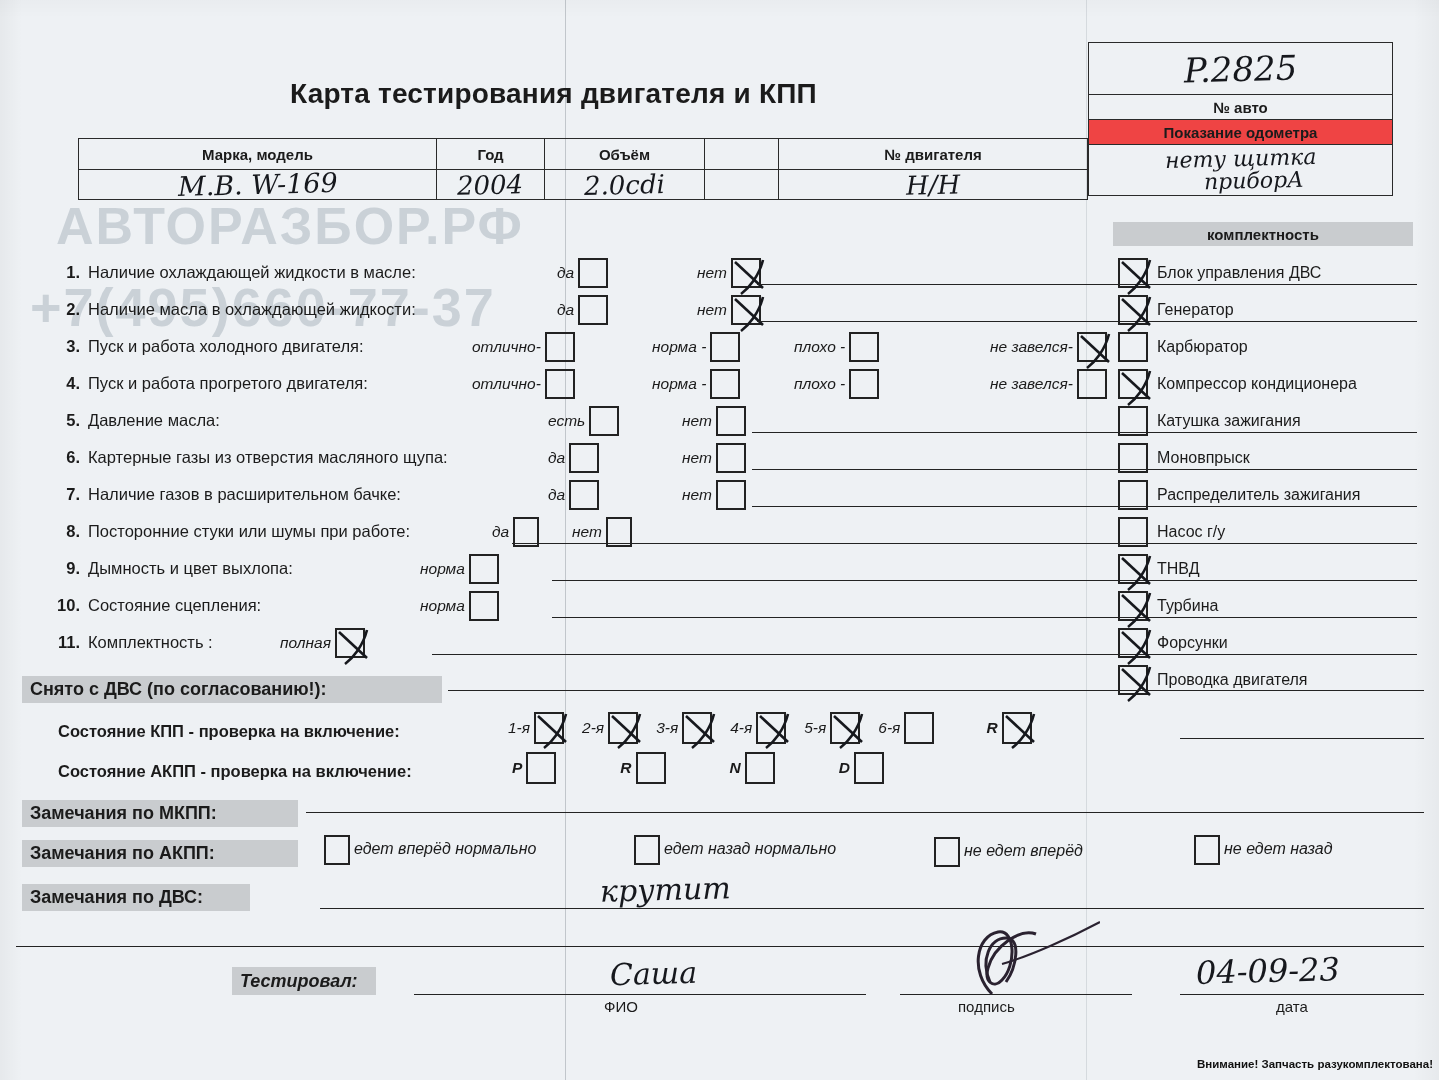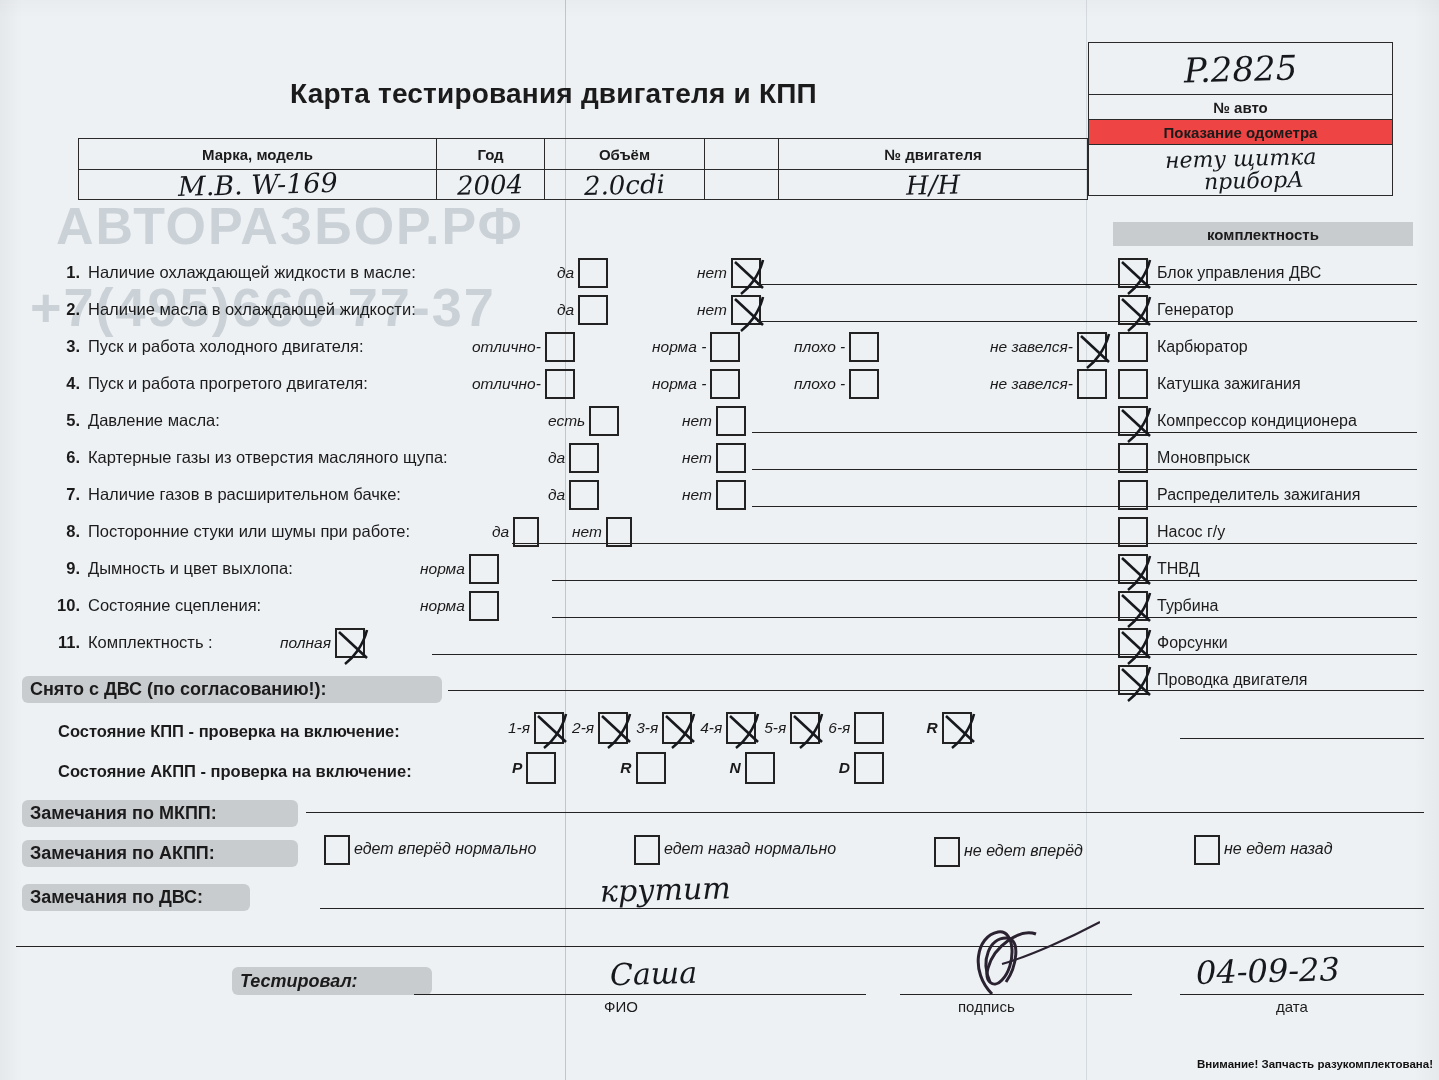--- a/index.html
+++ b/index.html
@@ -84,26 +84,26 @@
   .opt{position:absolute;top:0;white-space:nowrap;}
   .opt .ol{font-style:italic;font-size:15.5px;margin-right:4px;vertical-align:middle;}
   .rule{position:absolute;height:0;border-top:1.6px solid #232323;}
 
   
   #kompl{position:absolute;left:1118px;top:254px;width:320px;font-size:16px;}
   #kompl .kr{height:37px;display:flex;align-items:center;}
   #kompl .kr .cb{margin-right:9px;}
 
   
-  .bar{position:absolute;background:#c9cccf;font-weight:bold;display:flex;align-items:center;border-radius:6px;}
+  .bar{position:absolute;background:#c9cccf;font-weight:bold;display:flex;align-items:center;}
   .bar span{padding-left:8px;}
 
   
   .grow{position:absolute;white-space:nowrap;}
-  .grow .g{display:inline-block;margin-right:8px;}
+  .grow .g{display:inline-block;margin-right:18px;}
   .grow .gl{font-style:italic;font-size:15.5px;margin-right:4px;vertical-align:middle;}
   .grow .gl.up{font-style:italic;font-weight:bold;}
 
   .akpp-opt{position:absolute;white-space:nowrap;font-style:italic;font-size:16px;}
   .akpp-opt .cb{margin-right:4px;}
 
   .footlbl{position:absolute;font-size:15px;}
   #warn{position:absolute;right:6px;top:1058px;font-size:11.5px;font-weight:bold;color:#111;}
 </style>
 </head>
@@ -266,31 +266,31 @@
             <path d="M34,6 C30,22 20,34 12,40" stroke="#16181d" stroke-width="2.6" fill="none"></path>
           </svg></span>
       </span>
       <span>Генератор</span>
     </div>
     <div class="kr">
       <span class="cb sq"></span>
       <span>Карбюратор</span>
     </div>
     <div class="kr">
+      <span class="cb sq">
+        <span class="x"><svg viewBox="0 0 40 44">
+            <path d="M6,8 L34,34" stroke="#16181d" stroke-width="2.6" fill="none"></path>
+            <path d="M34,6 C30,22 20,34 12,40" stroke="#16181d" stroke-width="2.6" fill="none"></path>
+          </svg></span>
+      </span>
+      <span>Компрессор кондиционера</span>
+    </div>
+    <div class="kr">
       <span class="cb sq"></span>
       <span>Катушка зажигания</span>
-    </div>
-    <div class="kr">
-      <span class="cb sq">
-        <span class="x"><svg viewBox="0 0 40 44">
-            <path d="M6,8 L34,34" stroke="#16181d" stroke-width="2.6" fill="none"></path>
-            <path d="M34,6 C30,22 20,34 12,40" stroke="#16181d" stroke-width="2.6" fill="none"></path>
-          </svg></span>
-      </span>
-      <span>Компрессор кондиционера</span>
     </div>
     <div class="kr">
       <span class="cb sq"></span>
       <span>Моновпрыск</span>
     </div>
     <div class="kr">
       <span class="cb sq"></span>
       <span>Распределитель зажигания</span>
     </div>
     <div class="kr">
@@ -380,21 +380,21 @@
     <span style="position:absolute;left:870px;top:0;white-space:nowrap"><span class="cb sm"></span><span>не едет назад</span></span>
   </div>
 
 <div class="bar" style="left:22px;top:884px;width:228px;height:27px;font-size:18px">
   <span>Замечания по ДВС:</span>
 </div>
 <div class="rule" style="left:320px;top:908px;width:1104px"></div>
 <div class="hand" style="position:absolute;left:600px;top:872px;font-size:30px">крутит</div>
 
 <div class="rule" style="left:16px;top:946px;width:1408px"></div>
-<div class="bar" style="left:232px;top:967px;width:200px;height:28px;font-size:18px;font-style:italic">
+<div class="bar" style="left:232px;top:967px;width:144px;height:28px;font-size:18px;font-style:italic">
   <span>Тестировал:</span>
 </div>
 <div class="rule" style="left:414px;top:994px;width:452px"></div>
 <div class="hand" style="position:absolute;left:610px;top:956px;font-size:30px">Саша</div>
 <div class="footlbl" style="left:604px;top:998px">ФИО</div>
 
 <div class="rule" style="left:900px;top:994px;width:232px"></div>
 <svg style="position:absolute;left:950px;top:920px;width:150px;height:80px;pointer-events:none" viewBox="0 0 150 80">
   <path d="M42,74 C20,52 26,16 48,12 C66,9 66,46 52,60 C44,69 34,62 38,48 C44,26 70,8 86,14" fill="none" stroke="#2a2230" stroke-width="3"></path>
   <path d="M40,62 C30,40 40,18 56,18 C72,18 66,48 56,62" fill="none" stroke="#2a2230" stroke-width="3"></path>

